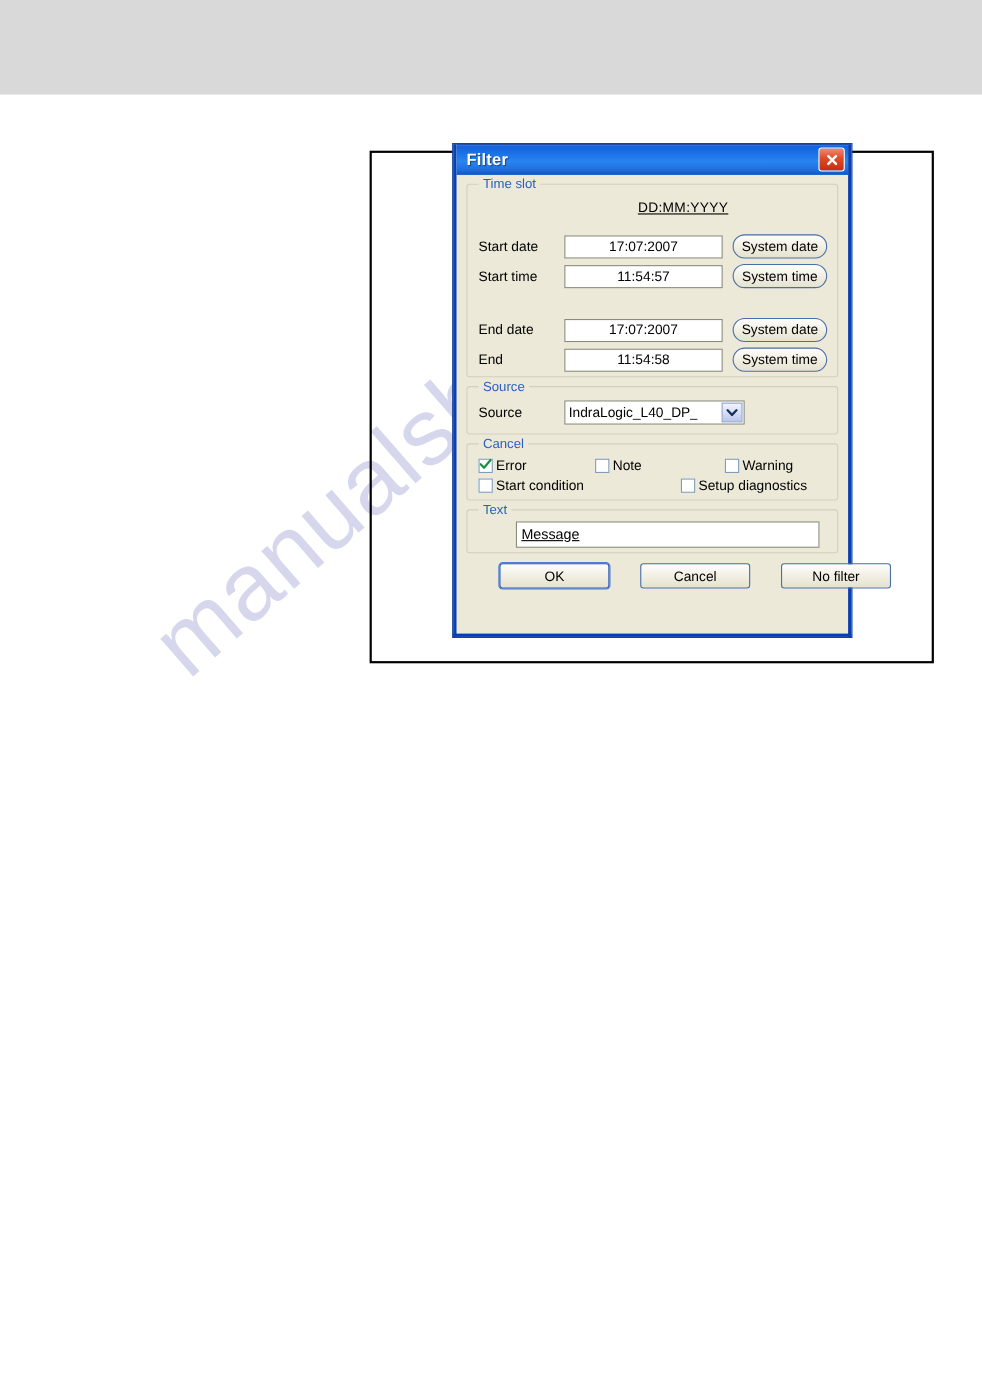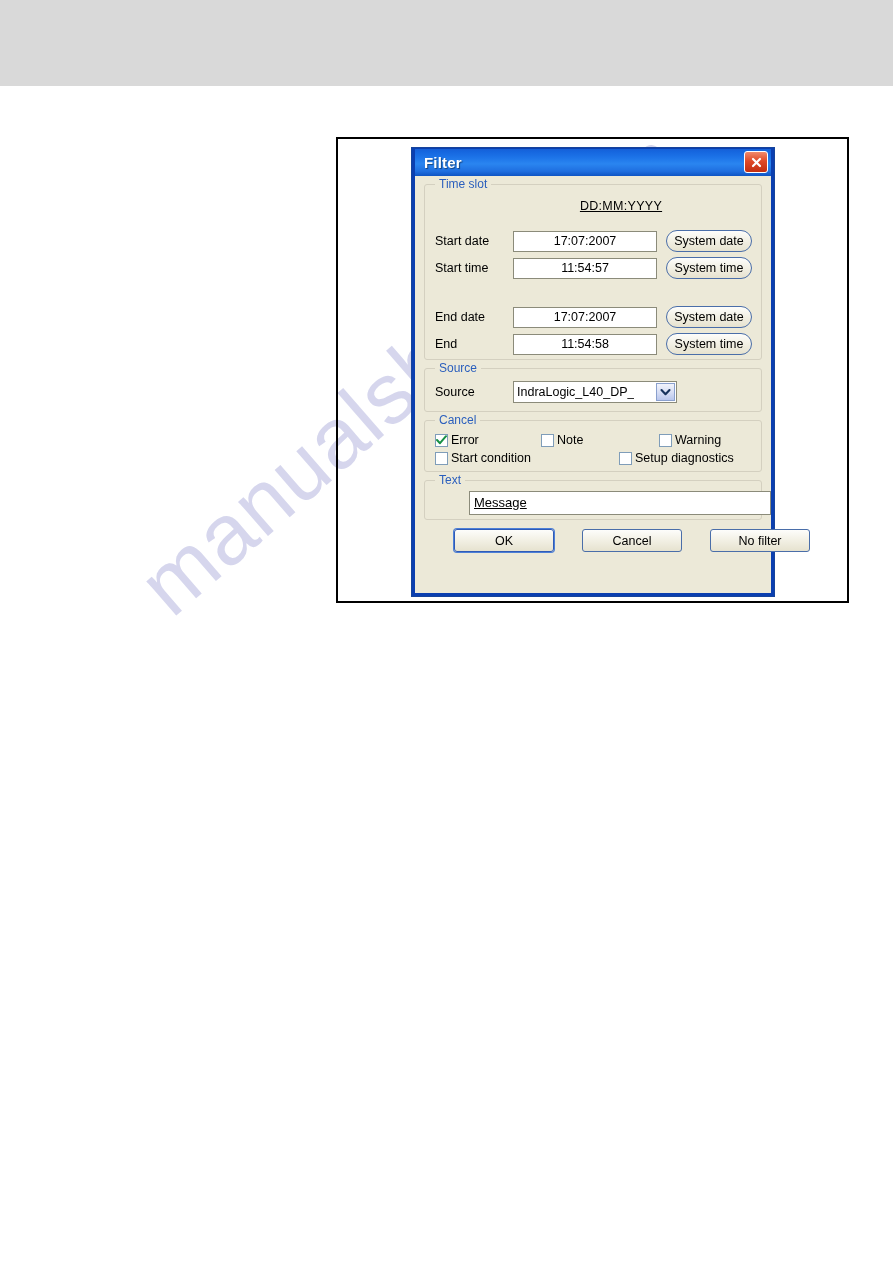--- a/index.html
+++ b/index.html
@@ -52,21 +52,21 @@
     height: 466px;
     border: 2px solid #000000;
     background: transparent;
     box-sizing: border-box;
   }
 
   
   .dialog {
     position: absolute;
     left: 412px;
-    top: 148px;
+    top: 131px;
     width: 362px;
     height: 448px;
     background: #ece9d8;
     border: 3px solid #0b3fb0;
     border-top: none;
     box-sizing: border-box;
     box-shadow: 0 0 0 1px #16449c;
   }
   .titlebar {
     height: 28px;
@@ -233,21 +233,21 @@
     display: flex;
     align-items: center;
     justify-content: center;
     flex: none;
   }
   .cb-label { font-size: 12.5px; color: #000; white-space: nowrap; }
 
   
   .msgfield {
     margin-left: 34px;
-    width: 302px;
+    width: 276px;
     height: 24px;
     background: #ffffff;
     border: 1px solid #8b8b7a;
     box-sizing: border-box;
     font-size: 13px;
     color: #000;
     line-height: 22px;
     padding-left: 4px;
   }
 

